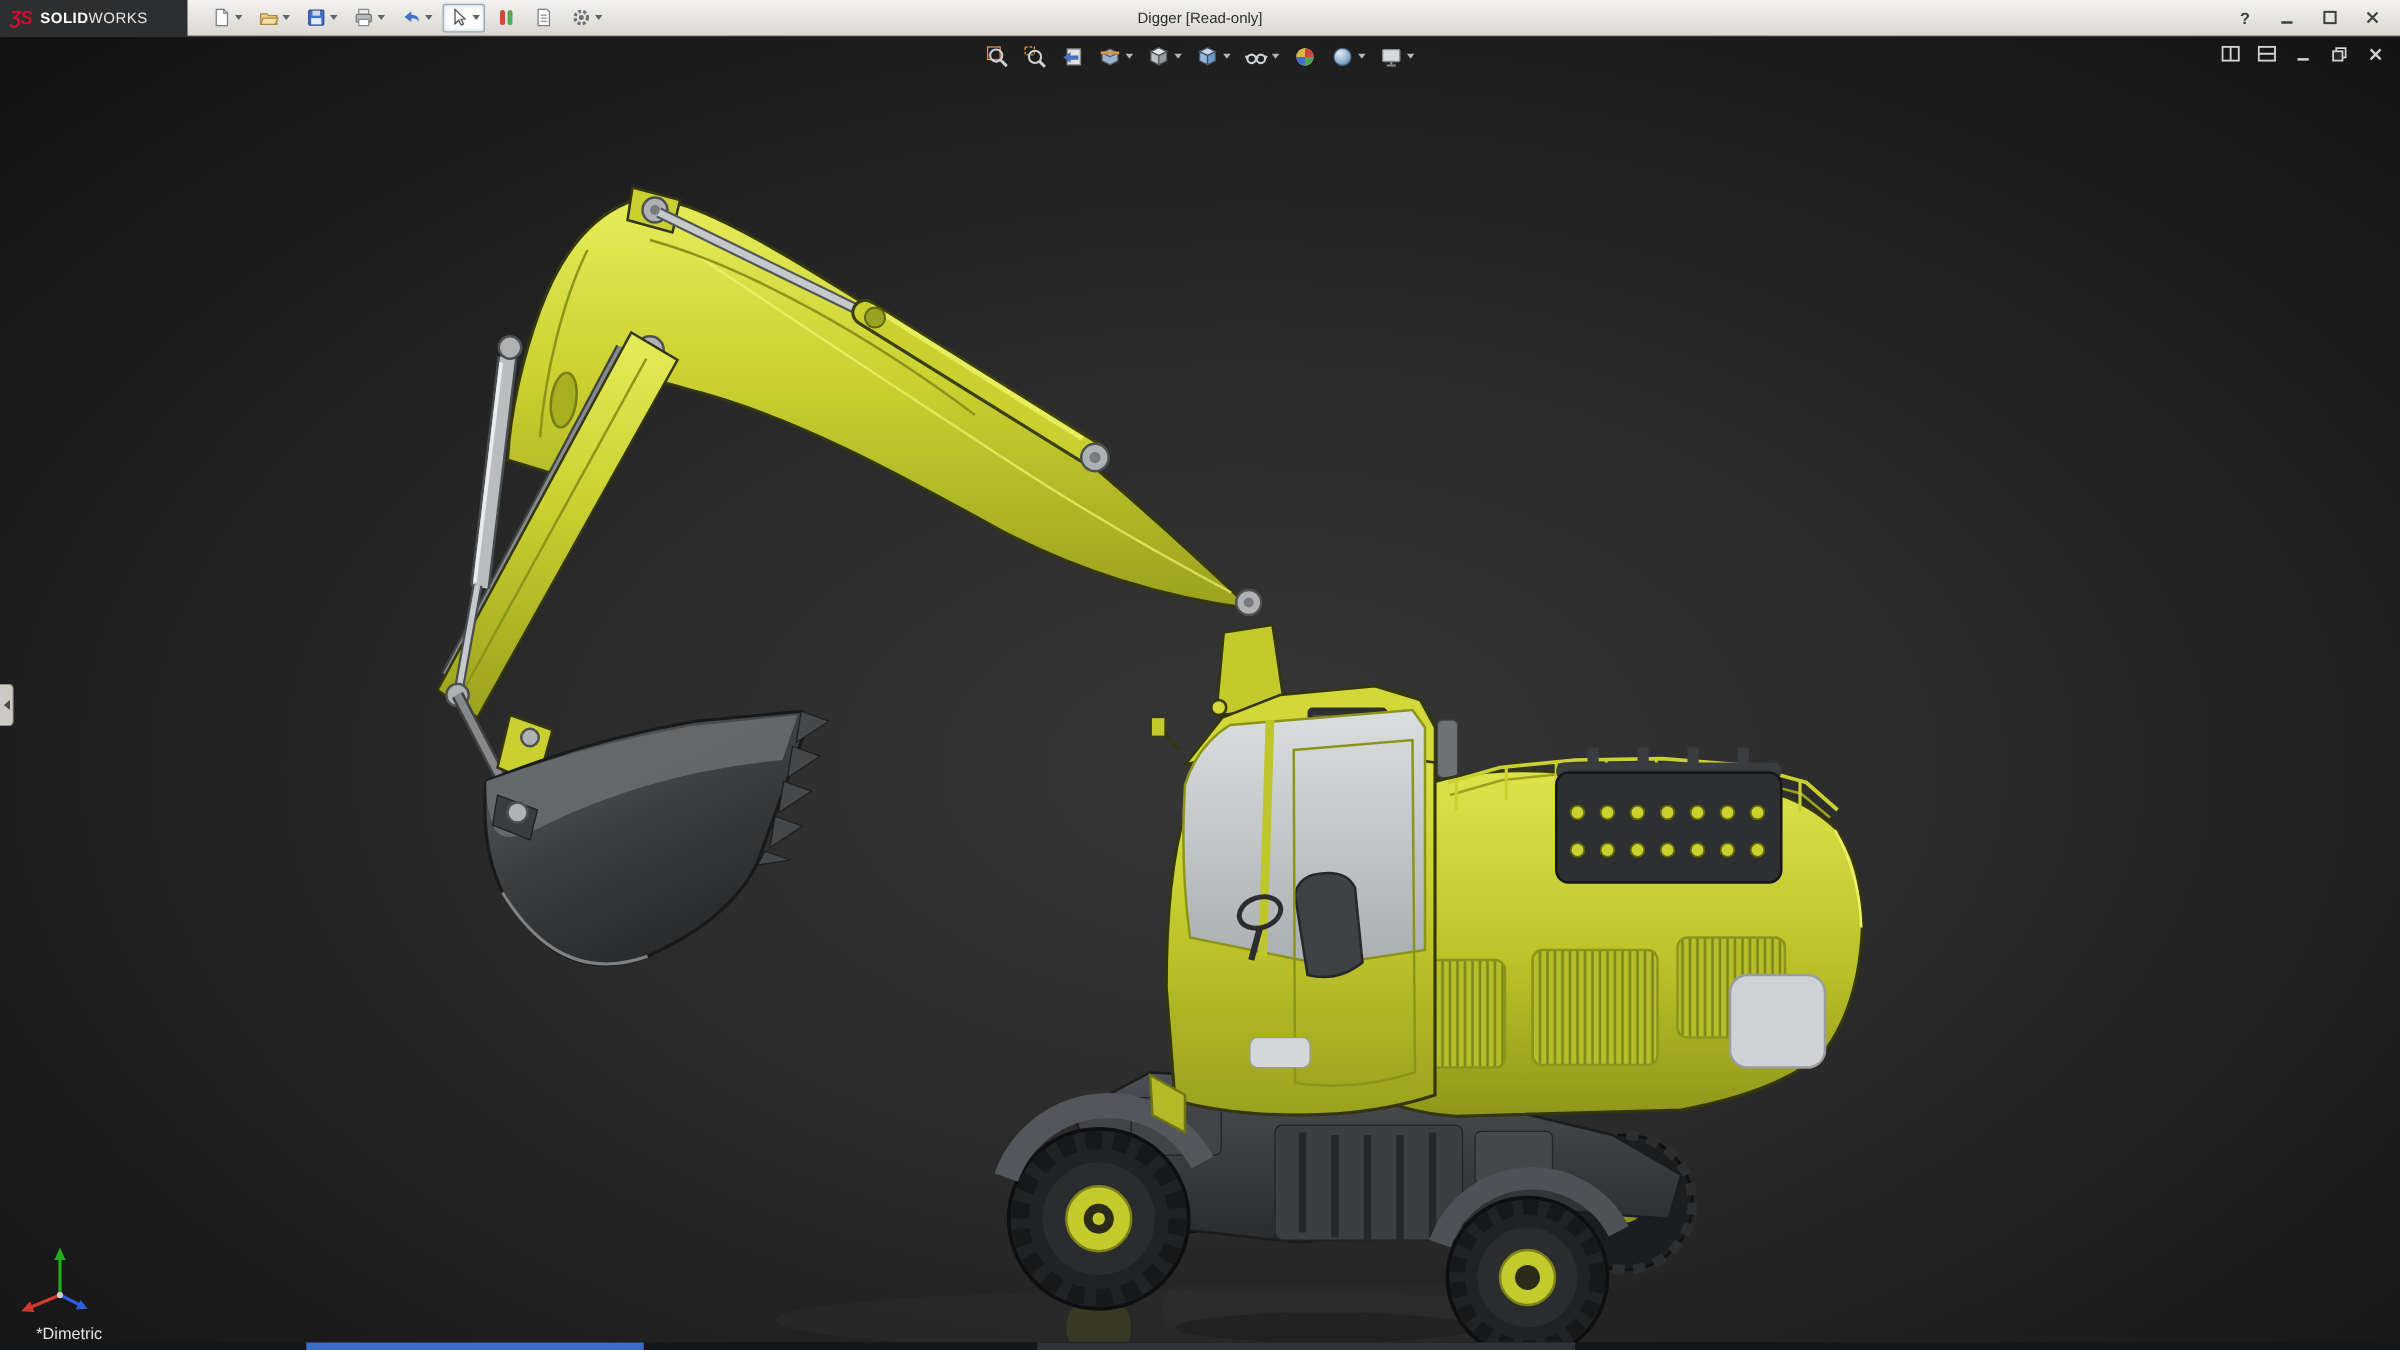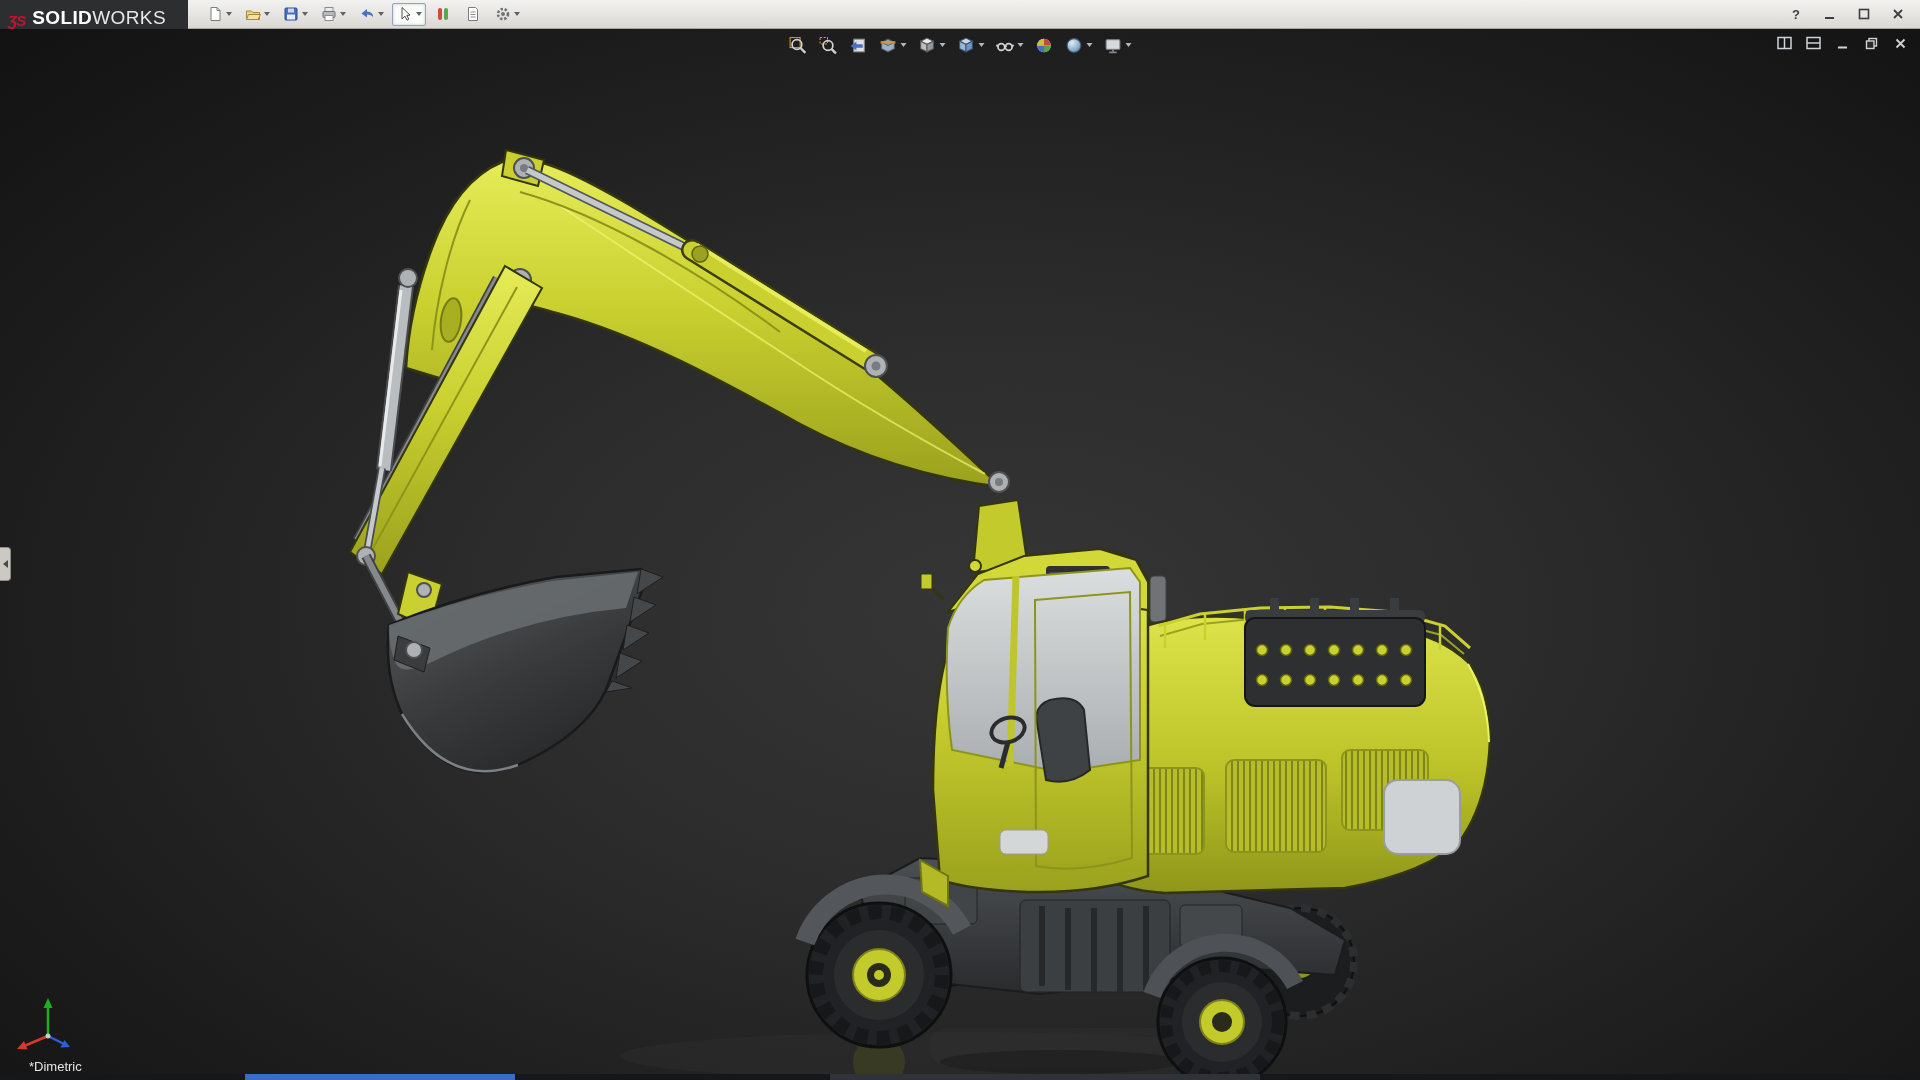--- a/index.html
+++ b/index.html
@@ -4,24 +4,24 @@
 <style>
   *{margin:0;padding:0;box-sizing:border-box}
   html,body{width:1920px;height:1080px;overflow:hidden;background:#000;
     font-family:"Liberation Sans",sans-serif;-webkit-font-smoothing:antialiased}
   #app{position:relative;width:1920px;height:1080px;background:#111}
 
   
   #titlebar{position:absolute;top:0;left:0;width:1920px;height:29px;
     background:linear-gradient(#f3f2f0,#dbd8d3);border-bottom:1px solid #a9a59e;
     display:flex;align-items:center;z-index:40}
-  .logo{height:29px;background:#2c2e30;display:flex;align-items:flex-end;
-    padding:0 22px 0 8px;gap:7px;flex:0 0 auto}
+  .logo{height:29px;background:#2c2e30;display:flex;align-items:center;
+    padding:0 32px 0 8px;gap:7px;flex:0 0 auto}
   .logo-mark{color:#c8102e;font-weight:bold;font-size:15px;font-style:italic;letter-spacing:-1px}
-  .brand{color:#fff;font-size:19px;letter-spacing:.4px}
+  .brand{color:#fff;font-size:12px;letter-spacing:.4px}
   .brand .b1{font-weight:bold}
   .brand .b2{font-weight:normal;color:#e7e7e7}
   .tb-icons{display:flex;align-items:center;gap:4px;margin-left:14px;flex:0 0 auto}
   .tbtn{height:23px;display:flex;align-items:center;gap:2px;padding:0 3px;
     border:1px solid transparent;border-radius:2px;cursor:default}
   .tbtn.pressed{background:#fcfcfb;border:1px solid #95a4b8;box-shadow:inset 0 0 3px #b9c4d2}
   .caret{width:0;height:0;border-left:3px solid transparent;border-right:3px solid transparent;
     border-top:4px solid #5f6266}
   .caret.light{border-top-color:#b9bdc0}
   #win-title{position:absolute;left:0;right:0;text-align:center;font-size:12px;color:#2d2d2d;
@@ -132,20 +132,21 @@
       </div>
       <div class="tbtn">
         <svg width="18" height="18" viewBox="0 0 18 18">
             <circle cx="9" cy="9" r="5" fill="none" stroke="#707376" stroke-width="2.6" stroke-dasharray="2.4 1.7"></circle>
             <circle cx="9" cy="9" r="2" fill="#707376"></circle>
           </svg>
         <span class="caret"></span>
       </div>
     </div>
 
+    <div id="win-title">Digger [Read-only]</div>
 
     <div class="win-controls">
       <div class="wbtn">?</div>
       <div class="wbtn">
         <svg width="12" height="12" viewBox="0 0 12 12">
             <rect x="1" y="9" width="9" height="2" fill="#3c3e40"></rect>
           </svg>
       </div>
       <div class="wbtn">
         <svg width="12" height="12" viewBox="0 0 12 12">

